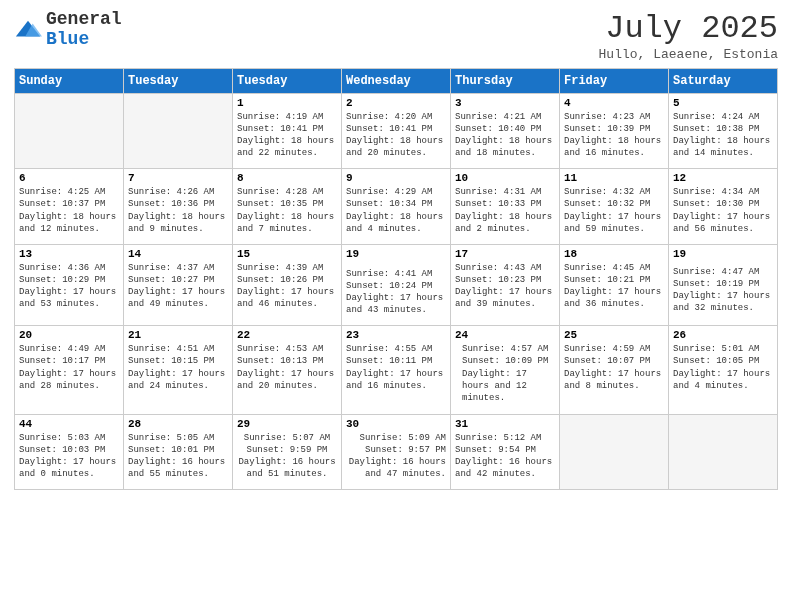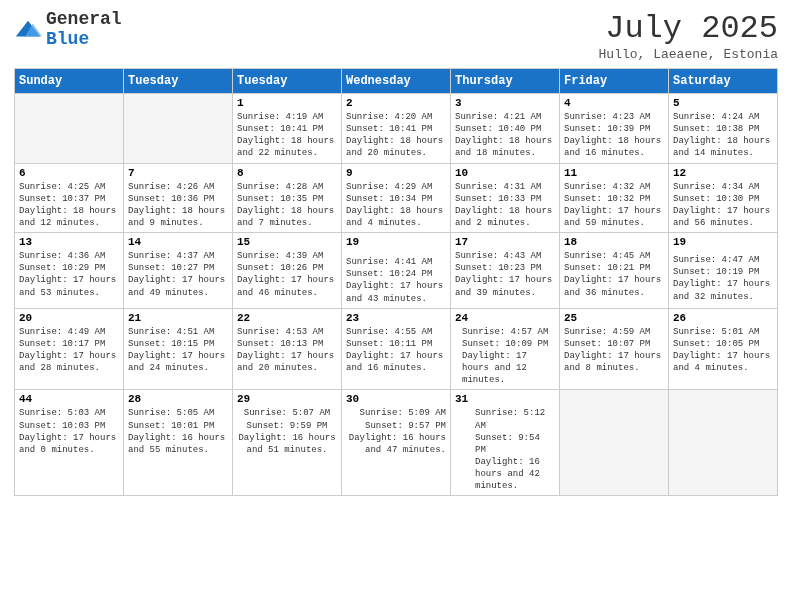--- a/index.html
+++ b/index.html
@@ -312,21 +312,21 @@
 Daylight: 16 hours and 51 minutes.</div>
           </td>
           <td>
             <div class="day-number">30</div>
             <div class="day-info" style="white-space: pre-line; text-align: right;">Sunrise: 5:09 AM
 Sunset: 9:57 PM
 Daylight: 16 hours and 47 minutes.</div>
           </td>
           <td>
             <div class="day-number">31</div>
-            <div class="day-info" style="white-space: pre-line; margin-left: 20px;">Sunrise: 5:12 AM
+            <div class="day-info" style="white-space: pre-line;">Sunrise: 5:12 AM
 Sunset: 9:54 PM
 Daylight: 16 hours and 42 minutes.</div>
           </td>
           <td class="empty"></td>
           <td class="empty"></td>
         </tr>
       </tbody>
   </table>
 </div>
 

